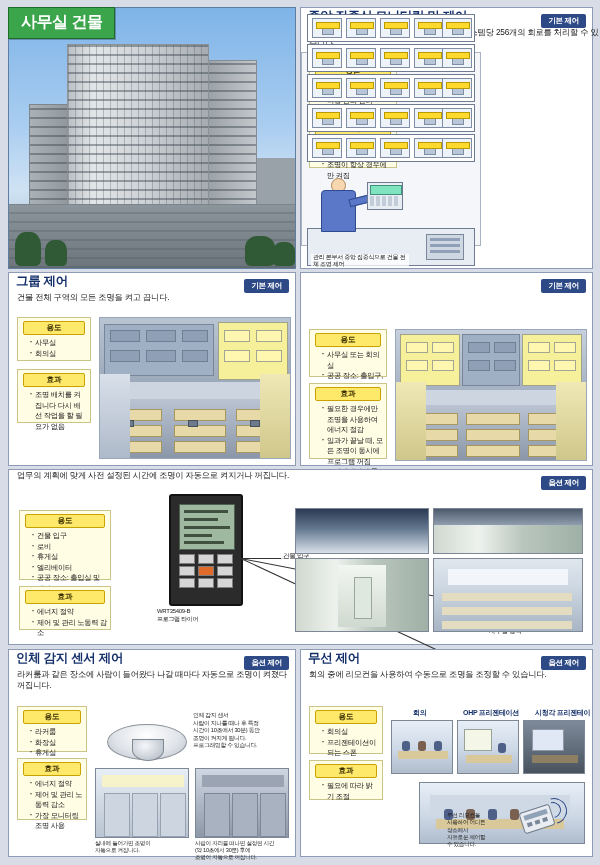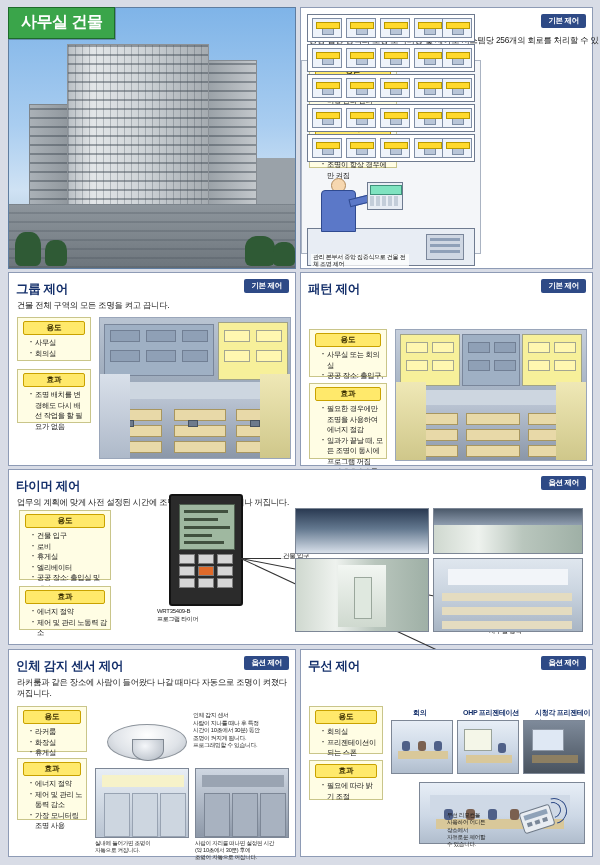--- a/index.html
+++ b/index.html
@@ -17,21 +17,21 @@
   .panel{
     position:absolute;
     background:#ffffff;
     border:1px solid #8e9bb5;
     box-sizing:border-box;
   }
   .panel-title{
     font-size:12.5px;
     font-weight:bold;
     color:#15306b;
-    padding:8px 6px 2px 7px;
+    padding:0 6px 2px 7px;
     letter-spacing:-0.3px;
   }
   .panel-desc{
     font-size:8.3px;
     line-height:1.35;
     padding:0 8px 3px 8px;
     color:#1b1b1b;
     letter-spacing:-0.2px;
   }
   .badge{
@@ -358,21 +358,21 @@
     <div class="spec" style="position:absolute;left:8px;top:44px;width:74px;height:44px;">
       <div class="spec-head">용도</div>
       <ul>
         <li>사무실</li>
         <li>회의실</li>
       </ul>
     </div>
     <div class="spec" style="position:absolute;left:8px;top:96px;width:74px;height:54px;">
       <div class="spec-head">효과</div>
       <ul>
-        <li>조명 배치를 변경해도 다시 배선 작업을 할 필요가 없음</li>
+        <li>조명 배치를 켜집니다 다시 배선 작업을 할 필요가 없음</li>
       </ul>
     </div>
 
     <div class="room-illus" style="left:90px;top:44px;width:190px;height:140px;background:#cdd6e0;">
       <div class="ceil" style="background:linear-gradient(#b9c4d2,#9daabb);">
         <div class="lampcell" style="left:4px;top:6px;width:110px;height:52px;background:#9fb0c4;"></div>
         <div class="lampcell" style="left:118px;top:4px;width:70px;height:58px;background:#f7f09a;"></div>
         <div class="lampcell" style="left:10px;top:12px;width:30px;height:12px;background:#8fa0b6;"></div>
         <div class="lampcell" style="left:46px;top:12px;width:30px;height:12px;background:#8fa0b6;"></div>
         <div class="lampcell" style="left:82px;top:12px;width:26px;height:12px;background:#8fa0b6;"></div>
@@ -398,21 +398,20 @@
         <div class="chair" style="left:88px;top:21px;width:8px;height:5px;"></div>
         <div class="chair" style="left:150px;top:21px;width:8px;height:5px;"></div>
       </div>
       <div class="wallL"></div>
         <div class="wallR" style="background:linear-gradient(#efe8b6,#cfc78a);"></div>
     </div>
   </div>
 
   <div class="panel" style="left:300px;top:272px;width:293px;height:194px;">
     <div class="badge">기본 제어</div>
-    <div class="panel-title">패턴 제어</div>
 
     <div class="spec" style="position:absolute;left:8px;top:56px;width:78px;height:48px;">
       <div class="spec-head">용도</div>
       <ul>
         <li>사무실 또는 회의실</li>
         <li>공공 장소: 출입구, 로비, 홀 및 계단</li>
       </ul>
     </div>
     <div class="spec" style="position:absolute;left:8px;top:110px;width:78px;height:76px;">
       <div class="spec-head">효과</div>
@@ -452,21 +451,20 @@
         <div class="desk" style="left:132px;top:24px;width:50px;height:10px;"></div>
         <div class="desk" style="left:132px;top:40px;width:50px;height:10px;"></div>
       </div>
       <div class="wallL" style="background:linear-gradient(#efe8b6,#cfc78a);"></div>
       <div class="wallR" style="background:linear-gradient(#efe8b6,#cfc78a);"></div>
     </div>
   </div>
 
   <div class="panel" style="left:8px;top:469px;width:585px;height:176px;">
     <div class="badge">옵션 제어</div>
-    <div class="panel-title">타이머 제어</div>
     <div class="panel-desc">업무의 계획에 맞게 사전 설정된 시간에 조명이 자동으로 켜지거나 꺼집니다.</div>
 
     <div class="spec" style="position:absolute;left:10px;top:40px;width:92px;height:70px;">
       <div class="spec-head">용도</div>
       <ul>
         <li>건물 입구</li>
         <li>로비</li>
         <li>휴게실</li>
         <li>엘리베이터</li>
         <li>공공 장소: 출입실 및 계단</li>
@@ -573,20 +571,21 @@
     <div style="position:absolute;left:86px;top:190px;width:94px;font-size:5.6px;line-height:1.25;white-space:pre-line;letter-spacing:-0.3px;">실내에 들어가면 조명이
 자동으로 켜집니다.</div>
     <div style="position:absolute;left:186px;top:190px;width:98px;font-size:5.6px;line-height:1.25;white-space:pre-line;letter-spacing:-0.3px;">사람이 자리를 떠나면 설정된 시간
 (약 10초에서 30분) 후에
 조명이 자동으로 꺼집니다.</div>
   </div>
 
   <div class="panel" style="left:300px;top:649px;width:293px;height:208px;">
     <div class="badge">옵션 제어</div>
     <div class="panel-title">무선 제어</div>
+    <div class="panel-desc">회의 중에 리모컨을 사용하여 수동으로 조명을 조정할 수 있습니다.</div>
 
     <div class="spec" style="position:absolute;left:8px;top:56px;width:74px;height:48px;">
       <div class="spec-head">용도</div>
       <ul>
         <li>회의실</li>
         <li>프리젠테이션이 되는 스폰</li>
       </ul>
     </div>
     <div class="spec" style="position:absolute;left:8px;top:110px;width:74px;height:40px;">
       <div class="spec-head">효과</div>

